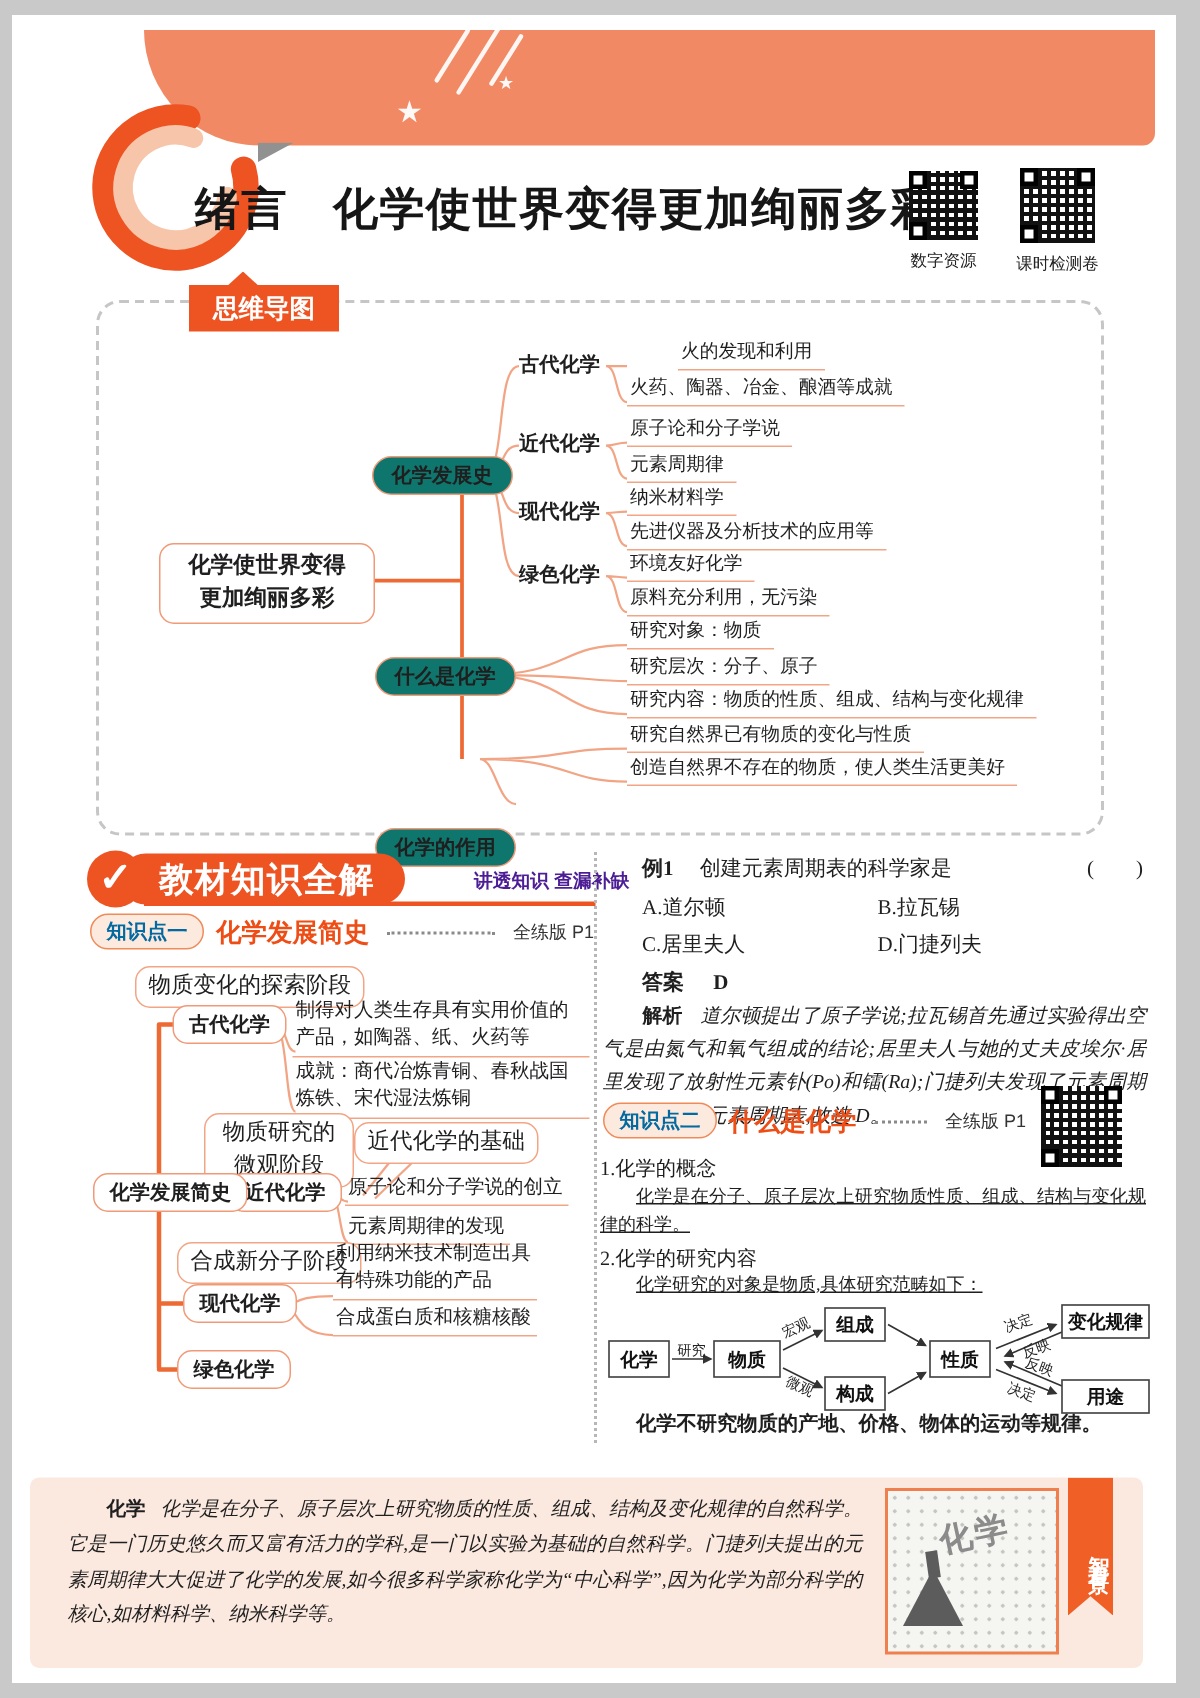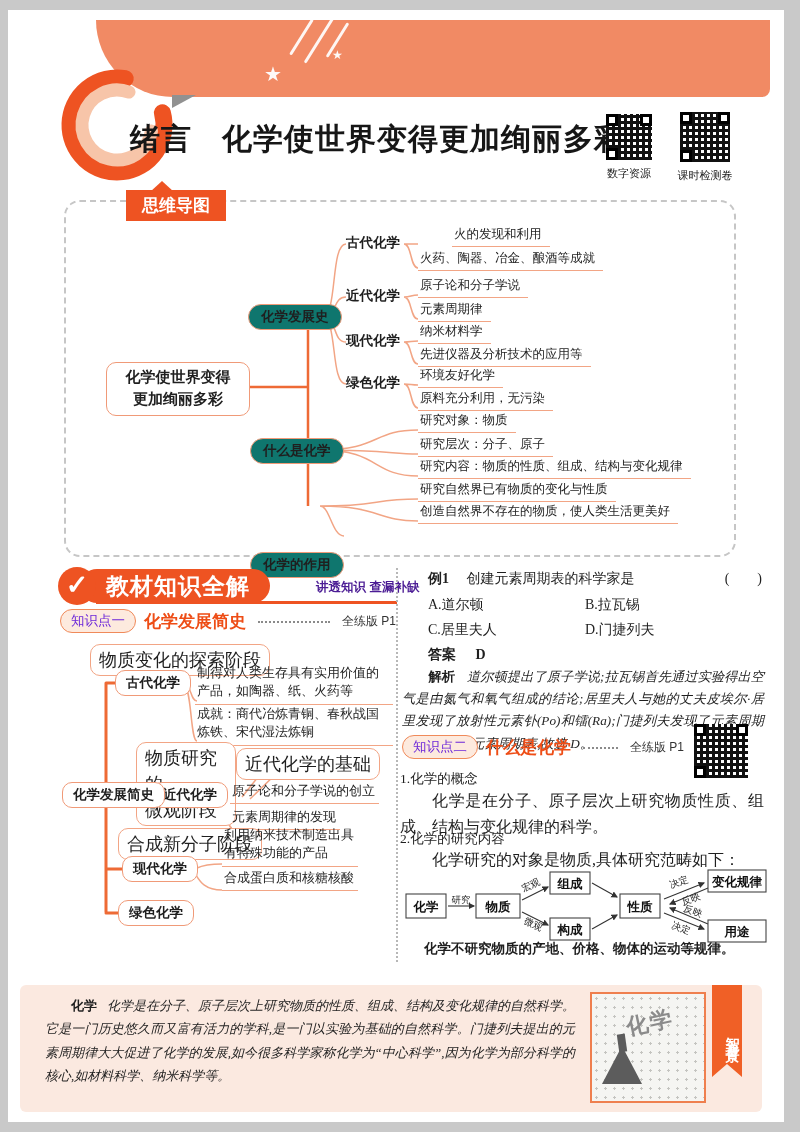--- a/index.html
+++ b/index.html
@@ -44,43 +44,43 @@
   .chk-circle{position:absolute;left:58px;top:567px;width:38px;height:38px;border-radius:50%;background:#ee5322;
               color:#fff;font-weight:bold;font-size:27px;text-align:center;line-height:36px;z-index:3;
               font-family:"Liberation Sans",sans-serif;}
   .sec-box{position:absolute;left:80px;top:569px;height:34px;line-height:34px;background:#ee5322;color:#fff;
            border-radius:17px;padding:0 20px 0 26px;font-family:"Liberation Sans",sans-serif;
            font-weight:bold;font-size:23px;letter-spacing:1px;z-index:2;}
   .sec-sub{position:absolute;left:316px;top:579px;font-size:12.5px;font-weight:bold;color:#4c1d95;
            font-family:"Liberation Sans",sans-serif;}
   .sec-line{position:absolute;left:96px;top:601px;width:301px;height:2.5px;background:#ee5322;}
   .kp-row{position:absolute;display:flex;align-items:center;gap:8px;}
-  .kp-badge{border:1.6px solid #f08a5a;background:#fdeade;color:#6d28d9;font-weight:normal;font-size:13.5px;
+  .kp-badge{border:1.6px solid #f08a5a;background:#fdeade;color:#0369a1;font-weight:bold;font-size:13.5px;
             padding:2px 10px;border-radius:14px;white-space:nowrap;font-family:"Liberation Sans",sans-serif;}
   .kp-title{font-weight:bold;font-size:17px;color:#ee4d16;white-space:nowrap;font-family:"Liberation Sans",sans-serif;}
   .kp-dots{flex:1;border-bottom:2px dotted #8a8a8a;height:2px;margin:0 4px;}
   .kp-ref{font-size:12px;color:#333;white-space:nowrap;font-family:"Liberation Sans",sans-serif;}
 
   .tnode{position:absolute;border:1.4px solid #f09a78;border-radius:10px;background:#fff;
          font-weight:bold;font-size:13.5px;padding:3px 10px;z-index:2;white-space:nowrap;}
   .tbubble{position:absolute;border:1.3px solid #f2a585;border-radius:10px;background:#fff;
-           font-size:18px;padding:2px 8px;z-index:2;line-height:1.45;}
+           font-size:15px;padding:2px 8px;text-align:center;z-index:2;line-height:1.45;}
   .tleaf{position:absolute;font-size:13px;line-height:1.42;border-bottom:1.5px solid #f2a585;
          padding:0 4px 3px 2px;z-index:2;}
 
   
   .divider{position:absolute;left:396px;top:568px;height:394px;border-left:2px dotted #b7b7b7;}
   .ex-row{position:absolute;left:402px;top:570px;width:360px;font-size:14px;}
   .bold{font-weight:bold;}
   .opt{position:absolute;font-size:14px;}
   .analysis{position:absolute;left:402px;top:666px;width:362px;font-size:13.2px;line-height:1.68;
             text-indent:2em;font-style:italic;text-align:justify;}
   .analysis .bold{font-style:normal;}
   .rp{position:absolute;font-size:13.5px;}
-  .rpar{position:absolute;left:400px;top:0;width:364px;font-size:16px;line-height:1.62;text-indent:2em;text-align:justify;}
+  .rpar{position:absolute;left:400px;top:0;width:364px;font-size:12px;line-height:1.62;text-indent:2em;text-align:justify;text-decoration:underline;}
   .note{position:absolute;left:424px;top:940px;font-size:13.5px;font-weight:bold;}
 
   
   .bpanel{position:absolute;left:20px;top:985px;width:742px;height:127px;background:#fbe9e0;border-radius:6px;}
   .bpara{position:absolute;left:45px;top:994px;width:530px;font-size:13px;line-height:1.8;
          text-indent:2em;font-style:italic;text-align:justify;}
   .bterm{font-weight:bold;font-style:normal;margin-right:10px;}
   .bimg{position:absolute;left:590px;top:992px;width:112px;height:107px;border:2px solid #ef7f4e;background:#f5f5f2;
         overflow:hidden;background-image:radial-gradient(#c4c4c0 1px,transparent 1.3px);background-size:9px 9px;}
   .bimg-word{position:absolute;left:34px;top:14px;font-size:22px;font-weight:bold;color:#8b8b8b;

